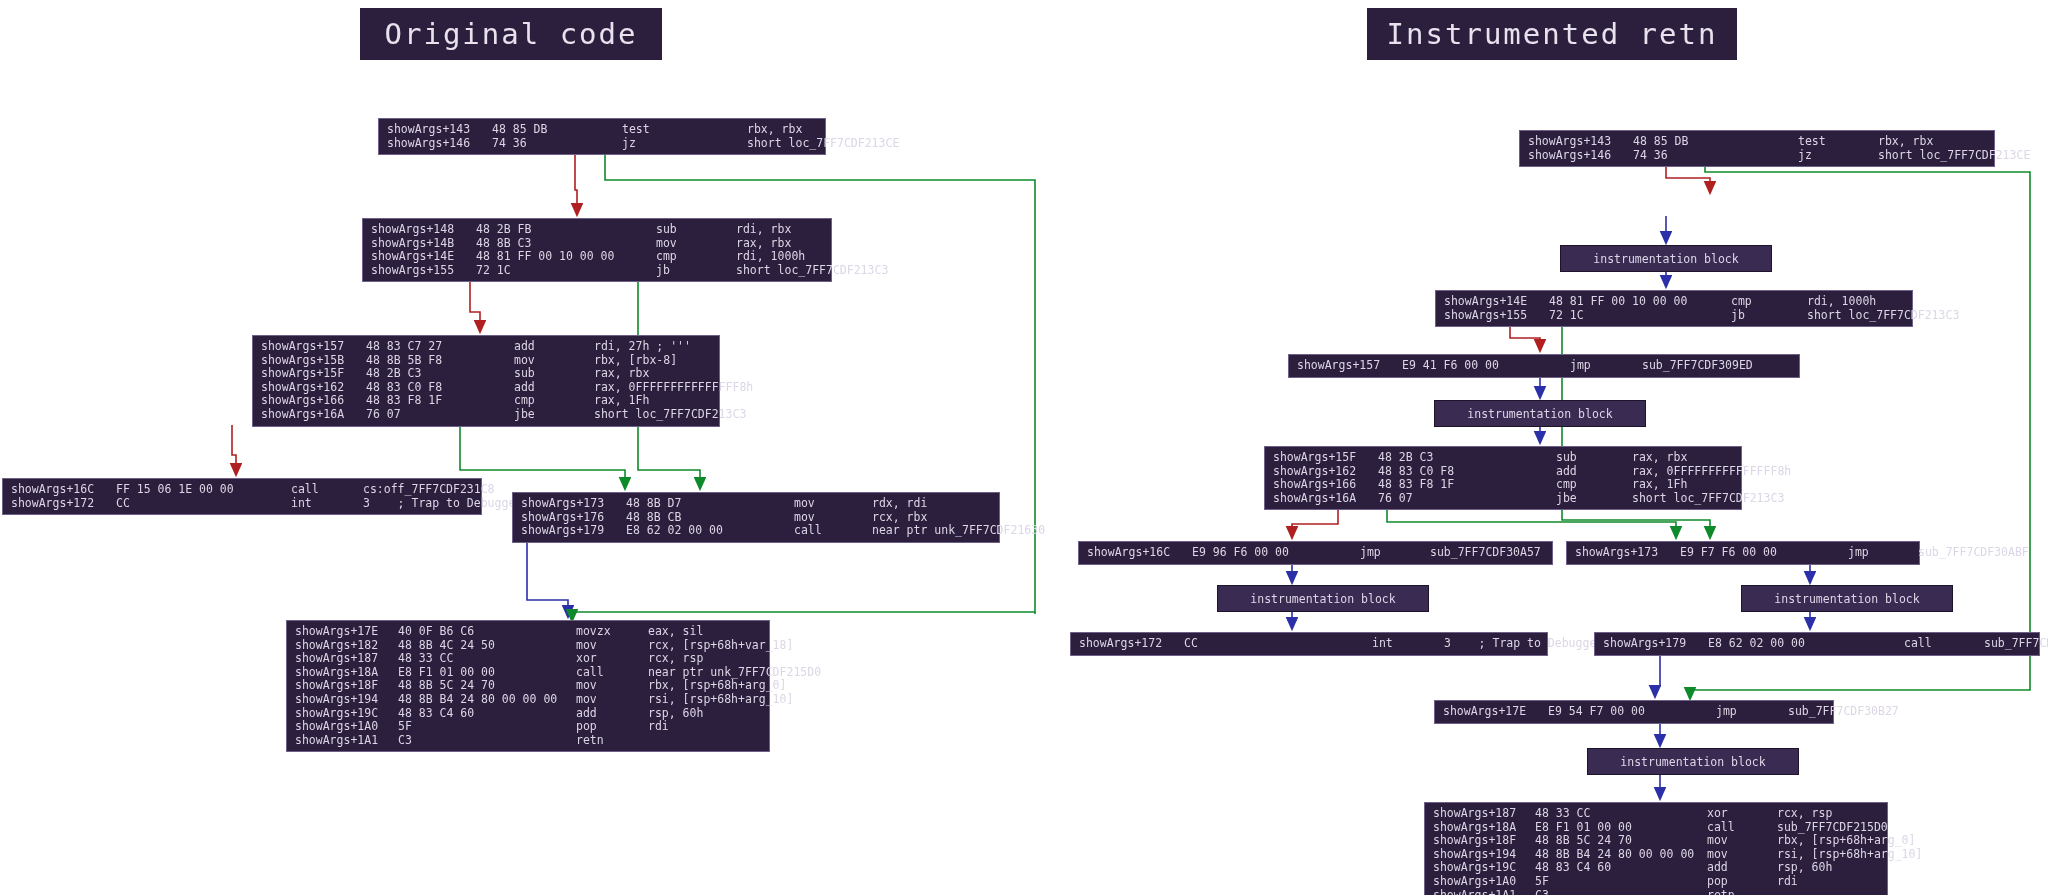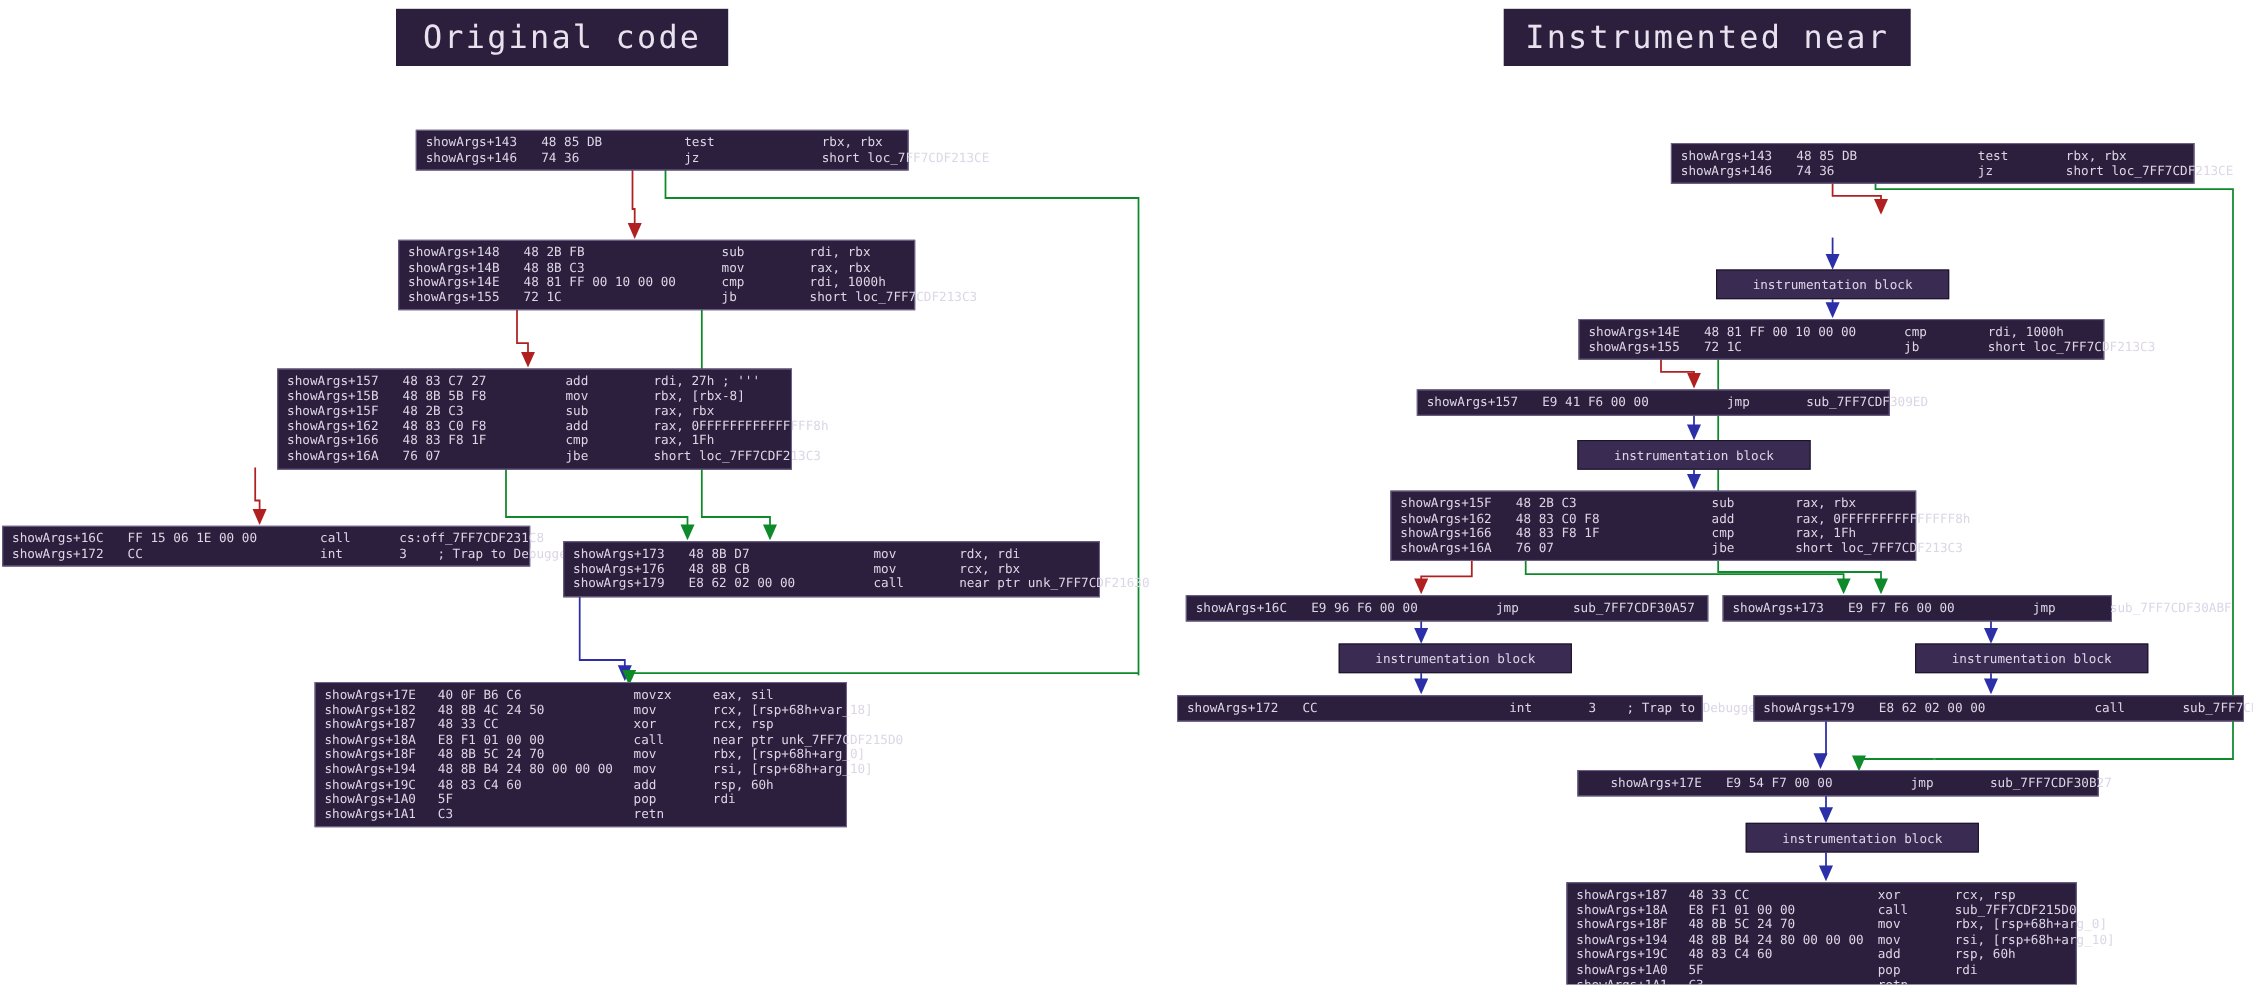--- a/index.html
+++ b/index.html
@@ -56,21 +56,21 @@
 </style>
 </head>
 <body>
 
 <div id="canvas">
 
   <div class="title-box" style="left:360px;top:8px;width:302px;height:52px;">
     <span>Original code</span>
   </div>
   <div class="title-box" style="left:1367px;top:8px;width:370px;height:52px;">
-    <span>Instrumented near</span>
+    <span>Instrumented retn</span>
   </div>
 
   <svg id="edges" viewBox="0 0 2048 895">
     <defs>
       <marker id="ar-red" markerWidth="9" markerHeight="9" refX="4.5" refY="4" orient="auto">
         <path d="M0,0 L9,4 L0,8 z" fill="#b02020"></path>
       </marker>
       <marker id="ar-green" markerWidth="9" markerHeight="9" refX="4.5" refY="4" orient="auto">
         <path d="M0,0 L9,4 L0,8 z" fill="#0f8a2a"></path>
       </marker>
@@ -140,26 +140,26 @@
   </svg>
 
 <div class="code-box" style="left: 378px; top: 118px; width: 448px; min-height: 30px;"><div class="code-line"><span class="c-addr" style="width: 105px; padding-left: 8px;">showArgs+143</span><span class="c-bytes" style="width: 130px;">48 85 DB</span><span class="c-mnem" style="width: 125px;">test</span><span class="c-ops">rbx, rbx</span></div><div class="code-line"><span class="c-addr" style="width: 105px; padding-left: 8px;">showArgs+146</span><span class="c-bytes" style="width: 130px;">74 36</span><span class="c-mnem" style="width: 125px;">jz</span><span class="c-ops">short loc_7FF7CDF213CE</span></div></div>
     <div class="code-box" style="left: 362px; top: 218px; width: 470px; min-height: 62px;"><div class="code-line"><span class="c-addr" style="width: 105px; padding-left: 8px;">showArgs+148</span><span class="c-bytes" style="width: 180px;">48 2B FB</span><span class="c-mnem" style="width: 80px;">sub</span><span class="c-ops">rdi, rbx</span></div><div class="code-line"><span class="c-addr" style="width: 105px; padding-left: 8px;">showArgs+14B</span><span class="c-bytes" style="width: 180px;">48 8B C3</span><span class="c-mnem" style="width: 80px;">mov</span><span class="c-ops">rax, rbx</span></div><div class="code-line"><span class="c-addr" style="width: 105px; padding-left: 8px;">showArgs+14E</span><span class="c-bytes" style="width: 180px;">48 81 FF 00 10 00 00</span><span class="c-mnem" style="width: 80px;">cmp</span><span class="c-ops">rdi, 1000h</span></div><div class="code-line"><span class="c-addr" style="width: 105px; padding-left: 8px;">showArgs+155</span><span class="c-bytes" style="width: 180px;">72 1C</span><span class="c-mnem" style="width: 80px;">jb</span><span class="c-ops">short loc_7FF7CDF213C3</span></div></div>
     <div class="code-box" style="left: 252px; top: 335px; width: 468px; min-height: 90px;"><div class="code-line"><span class="c-addr" style="width: 105px; padding-left: 8px;">showArgs+157</span><span class="c-bytes" style="width: 148px;">48 83 C7 27</span><span class="c-mnem" style="width: 80px;">add</span><span class="c-ops">rdi, 27h ; '''</span></div><div class="code-line"><span class="c-addr" style="width: 105px; padding-left: 8px;">showArgs+15B</span><span class="c-bytes" style="width: 148px;">48 8B 5B F8</span><span class="c-mnem" style="width: 80px;">mov</span><span class="c-ops">rbx, [rbx-8]</span></div><div class="code-line"><span class="c-addr" style="width: 105px; padding-left: 8px;">showArgs+15F</span><span class="c-bytes" style="width: 148px;">48 2B C3</span><span class="c-mnem" style="width: 80px;">sub</span><span class="c-ops">rax, rbx</span></div><div class="code-line"><span class="c-addr" style="width: 105px; padding-left: 8px;">showArgs+162</span><span class="c-bytes" style="width: 148px;">48 83 C0 F8</span><span class="c-mnem" style="width: 80px;">add</span><span class="c-ops">rax, 0FFFFFFFFFFFFFFF8h</span></div><div class="code-line"><span class="c-addr" style="width: 105px; padding-left: 8px;">showArgs+166</span><span class="c-bytes" style="width: 148px;">48 83 F8 1F</span><span class="c-mnem" style="width: 80px;">cmp</span><span class="c-ops">rax, 1Fh</span></div><div class="code-line"><span class="c-addr" style="width: 105px; padding-left: 8px;">showArgs+16A</span><span class="c-bytes" style="width: 148px;">76 07</span><span class="c-mnem" style="width: 80px;">jbe</span><span class="c-ops">short loc_7FF7CDF213C3</span></div></div>
     <div class="code-box" style="left: 2px; top: 478px; width: 480px; min-height: 32px;"><div class="code-line"><span class="c-addr" style="width: 105px; padding-left: 8px;">showArgs+16C</span><span class="c-bytes" style="width: 175px;">FF 15 06 1E 00 00</span><span class="c-mnem" style="width: 72px;">call</span><span class="c-ops">cs:off_7FF7CDF231C8</span></div><div class="code-line"><span class="c-addr" style="width: 105px; padding-left: 8px;">showArgs+172</span><span class="c-bytes" style="width: 175px;">CC</span><span class="c-mnem" style="width: 72px;">int</span><span class="c-ops">3    ; Trap to Debugger</span></div></div>
     <div class="code-box" style="left: 512px; top: 492px; width: 488px; min-height: 46px;"><div class="code-line"><span class="c-addr" style="width: 105px; padding-left: 8px;">showArgs+173</span><span class="c-bytes" style="width: 168px;">48 8B D7</span><span class="c-mnem" style="width: 78px;">mov</span><span class="c-ops">rdx, rdi</span></div><div class="code-line"><span class="c-addr" style="width: 105px; padding-left: 8px;">showArgs+176</span><span class="c-bytes" style="width: 168px;">48 8B CB</span><span class="c-mnem" style="width: 78px;">mov</span><span class="c-ops">rcx, rbx</span></div><div class="code-line"><span class="c-addr" style="width: 105px; padding-left: 8px;">showArgs+179</span><span class="c-bytes" style="width: 168px;">E8 62 02 00 00</span><span class="c-mnem" style="width: 78px;">call</span><span class="c-ops">near ptr unk_7FF7CDF21630</span></div></div>
     <div class="code-box" style="left: 286px; top: 620px; width: 484px; min-height: 126px;"><div class="code-line"><span class="c-addr" style="width: 103px; padding-left: 8px;">showArgs+17E</span><span class="c-bytes" style="width: 178px;">40 0F B6 C6</span><span class="c-mnem" style="width: 72px;">movzx</span><span class="c-ops">eax, sil</span></div><div class="code-line"><span class="c-addr" style="width: 103px; padding-left: 8px;">showArgs+182</span><span class="c-bytes" style="width: 178px;">48 8B 4C 24 50</span><span class="c-mnem" style="width: 72px;">mov</span><span class="c-ops">rcx, [rsp+68h+var_18]</span></div><div class="code-line"><span class="c-addr" style="width: 103px; padding-left: 8px;">showArgs+187</span><span class="c-bytes" style="width: 178px;">48 33 CC</span><span class="c-mnem" style="width: 72px;">xor</span><span class="c-ops">rcx, rsp</span></div><div class="code-line"><span class="c-addr" style="width: 103px; padding-left: 8px;">showArgs+18A</span><span class="c-bytes" style="width: 178px;">E8 F1 01 00 00</span><span class="c-mnem" style="width: 72px;">call</span><span class="c-ops">near ptr unk_7FF7CDF215D0</span></div><div class="code-line"><span class="c-addr" style="width: 103px; padding-left: 8px;">showArgs+18F</span><span class="c-bytes" style="width: 178px;">48 8B 5C 24 70</span><span class="c-mnem" style="width: 72px;">mov</span><span class="c-ops">rbx, [rsp+68h+arg_0]</span></div><div class="code-line"><span class="c-addr" style="width: 103px; padding-left: 8px;">showArgs+194</span><span class="c-bytes" style="width: 178px;">48 8B B4 24 80 00 00 00</span><span class="c-mnem" style="width: 72px;">mov</span><span class="c-ops">rsi, [rsp+68h+arg_10]</span></div><div class="code-line"><span class="c-addr" style="width: 103px; padding-left: 8px;">showArgs+19C</span><span class="c-bytes" style="width: 178px;">48 83 C4 60</span><span class="c-mnem" style="width: 72px;">add</span><span class="c-ops">rsp, 60h</span></div><div class="code-line"><span class="c-addr" style="width: 103px; padding-left: 8px;">showArgs+1A0</span><span class="c-bytes" style="width: 178px;">5F</span><span class="c-mnem" style="width: 72px;">pop</span><span class="c-ops">rdi</span></div><div class="code-line"><span class="c-addr" style="width: 103px; padding-left: 8px;">showArgs+1A1</span><span class="c-bytes" style="width: 178px;">C3</span><span class="c-mnem" style="width: 72px;">retn</span><span class="c-ops"></span></div></div>
     <div class="code-box" style="left: 1519px; top: 130px; width: 476px; min-height: 30px;"><div class="code-line"><span class="c-addr" style="width: 105px; padding-left: 8px;">showArgs+143</span><span class="c-bytes" style="width: 165px;">48 85 DB</span><span class="c-mnem" style="width: 80px;">test</span><span class="c-ops">rbx, rbx</span></div><div class="code-line"><span class="c-addr" style="width: 105px; padding-left: 8px;">showArgs+146</span><span class="c-bytes" style="width: 165px;">74 36</span><span class="c-mnem" style="width: 80px;">jz</span><span class="c-ops">short loc_7FF7CDF213CE</span></div></div>
     <div class="code-box" style="left: 1435px; top: 290px; width: 478px; min-height: 30px;"><div class="code-line"><span class="c-addr" style="width: 105px; padding-left: 8px;">showArgs+14E</span><span class="c-bytes" style="width: 182px;">48 81 FF 00 10 00 00</span><span class="c-mnem" style="width: 76px;">cmp</span><span class="c-ops">rdi, 1000h</span></div><div class="code-line"><span class="c-addr" style="width: 105px; padding-left: 8px;">showArgs+155</span><span class="c-bytes" style="width: 182px;">72 1C</span><span class="c-mnem" style="width: 76px;">jb</span><span class="c-ops">short loc_7FF7CDF213C3</span></div></div>
-    <div class="code-box" style="left: 1288px; top: 354px; width: 430px; min-height: 20px;"><div class="code-line"><span class="c-addr" style="width: 105px; padding-left: 8px;">showArgs+157</span><span class="c-bytes" style="width: 168px;">E9 41 F6 00 00</span><span class="c-mnem" style="width: 72px;">jmp</span><span class="c-ops">sub_7FF7CDF309ED</span></div></div>
+    <div class="code-box" style="left: 1288px; top: 354px; width: 512px; min-height: 20px;"><div class="code-line"><span class="c-addr" style="width: 105px; padding-left: 8px;">showArgs+157</span><span class="c-bytes" style="width: 168px;">E9 41 F6 00 00</span><span class="c-mnem" style="width: 72px;">jmp</span><span class="c-ops">sub_7FF7CDF309ED</span></div></div>
     <div class="code-box" style="left: 1264px; top: 446px; width: 478px; min-height: 62px;"><div class="code-line"><span class="c-addr" style="width: 105px; padding-left: 8px;">showArgs+15F</span><span class="c-bytes" style="width: 178px;">48 2B C3</span><span class="c-mnem" style="width: 76px;">sub</span><span class="c-ops">rax, rbx</span></div><div class="code-line"><span class="c-addr" style="width: 105px; padding-left: 8px;">showArgs+162</span><span class="c-bytes" style="width: 178px;">48 83 C0 F8</span><span class="c-mnem" style="width: 76px;">add</span><span class="c-ops">rax, 0FFFFFFFFFFFFFFF8h</span></div><div class="code-line"><span class="c-addr" style="width: 105px; padding-left: 8px;">showArgs+166</span><span class="c-bytes" style="width: 178px;">48 83 F8 1F</span><span class="c-mnem" style="width: 76px;">cmp</span><span class="c-ops">rax, 1Fh</span></div><div class="code-line"><span class="c-addr" style="width: 105px; padding-left: 8px;">showArgs+16A</span><span class="c-bytes" style="width: 178px;">76 07</span><span class="c-mnem" style="width: 76px;">jbe</span><span class="c-ops">short loc_7FF7CDF213C3</span></div></div>
     <div class="code-box" style="left: 1078px; top: 541px; width: 475px; min-height: 20px;"><div class="code-line"><span class="c-addr" style="width: 105px; padding-left: 8px;">showArgs+16C</span><span class="c-bytes" style="width: 168px;">E9 96 F6 00 00</span><span class="c-mnem" style="width: 70px;">jmp</span><span class="c-ops">sub_7FF7CDF30A57</span></div></div>
     <div class="code-box" style="left: 1566px; top: 541px; width: 354px; min-height: 20px;"><div class="code-line"><span class="c-addr" style="width: 105px; padding-left: 8px;">showArgs+173</span><span class="c-bytes" style="width: 168px;">E9 F7 F6 00 00</span><span class="c-mnem" style="width: 70px;">jmp</span><span class="c-ops">sub_7FF7CDF30ABF</span></div></div>
     <div class="code-box" style="left: 1070px; top: 632px; width: 478px; min-height: 20px;"><div class="code-line"><span class="c-addr" style="width: 105px; padding-left: 8px;">showArgs+172</span><span class="c-bytes" style="width: 188px;">CC</span><span class="c-mnem" style="width: 72px;">int</span><span class="c-ops">3    ; Trap to Debugger</span></div></div>
     <div class="code-box" style="left: 1594px; top: 632px; width: 446px; min-height: 20px;"><div class="code-line"><span class="c-addr" style="width: 105px; padding-left: 8px;">showArgs+179</span><span class="c-bytes" style="width: 196px;">E8 62 02 00 00</span><span class="c-mnem" style="width: 80px;">call</span><span class="c-ops">sub_7FF7CDF21630</span></div></div>
-    <div class="code-box" style="left: 1434px; top: 700px; width: 474px; min-height: 20px; padding-left: 21px;"><div class="code-line"><span class="c-addr" style="width: 105px; padding-left: 8px;">showArgs+17E</span><span class="c-bytes" style="width: 168px;">E9 54 F7 00 00</span><span class="c-mnem" style="width: 72px;">jmp</span><span class="c-ops">sub_7FF7CDF30B27</span></div></div>
+    <div class="code-box" style="left: 1434px; top: 700px; width: 400px; min-height: 20px;"><div class="code-line"><span class="c-addr" style="width: 105px; padding-left: 8px;">showArgs+17E</span><span class="c-bytes" style="width: 168px;">E9 54 F7 00 00</span><span class="c-mnem" style="width: 72px;">jmp</span><span class="c-ops">sub_7FF7CDF30B27</span></div></div>
     <div class="code-box" style="left: 1424px; top: 802px; width: 464px; min-height: 98px;"><div class="code-line"><span class="c-addr" style="width: 102px; padding-left: 8px;">showArgs+187</span><span class="c-bytes" style="width: 172px;">48 33 CC</span><span class="c-mnem" style="width: 70px;">xor</span><span class="c-ops">rcx, rsp</span></div><div class="code-line"><span class="c-addr" style="width: 102px; padding-left: 8px;">showArgs+18A</span><span class="c-bytes" style="width: 172px;">E8 F1 01 00 00</span><span class="c-mnem" style="width: 70px;">call</span><span class="c-ops">sub_7FF7CDF215D0</span></div><div class="code-line"><span class="c-addr" style="width: 102px; padding-left: 8px;">showArgs+18F</span><span class="c-bytes" style="width: 172px;">48 8B 5C 24 70</span><span class="c-mnem" style="width: 70px;">mov</span><span class="c-ops">rbx, [rsp+68h+arg_0]</span></div><div class="code-line"><span class="c-addr" style="width: 102px; padding-left: 8px;">showArgs+194</span><span class="c-bytes" style="width: 172px;">48 8B B4 24 80 00 00 00</span><span class="c-mnem" style="width: 70px;">mov</span><span class="c-ops">rsi, [rsp+68h+arg_10]</span></div><div class="code-line"><span class="c-addr" style="width: 102px; padding-left: 8px;">showArgs+19C</span><span class="c-bytes" style="width: 172px;">48 83 C4 60</span><span class="c-mnem" style="width: 70px;">add</span><span class="c-ops">rsp, 60h</span></div><div class="code-line"><span class="c-addr" style="width: 102px; padding-left: 8px;">showArgs+1A0</span><span class="c-bytes" style="width: 172px;">5F</span><span class="c-mnem" style="width: 70px;">pop</span><span class="c-ops">rdi</span></div><div class="code-line"><span class="c-addr" style="width: 102px; padding-left: 8px;">showArgs+1A1</span><span class="c-bytes" style="width: 172px;">C3</span><span class="c-mnem" style="width: 70px;">retn</span><span class="c-ops"></span></div></div>
     <div class="instr-box" style="left: 1560px; top: 245px; width: 212px; height: 27px;"><span>instrumentation block</span></div>
     <div class="instr-box" style="left: 1434px; top: 400px; width: 212px; height: 27px;"><span>instrumentation block</span></div>
     <div class="instr-box" style="left: 1217px; top: 585px; width: 212px; height: 27px;"><span>instrumentation block</span></div>
     <div class="instr-box" style="left: 1741px; top: 585px; width: 212px; height: 27px;"><span>instrumentation block</span></div>
     <div class="instr-box" style="left: 1587px; top: 748px; width: 212px; height: 27px;"><span>instrumentation block</span></div>
   </div>
 
 </body></html>

